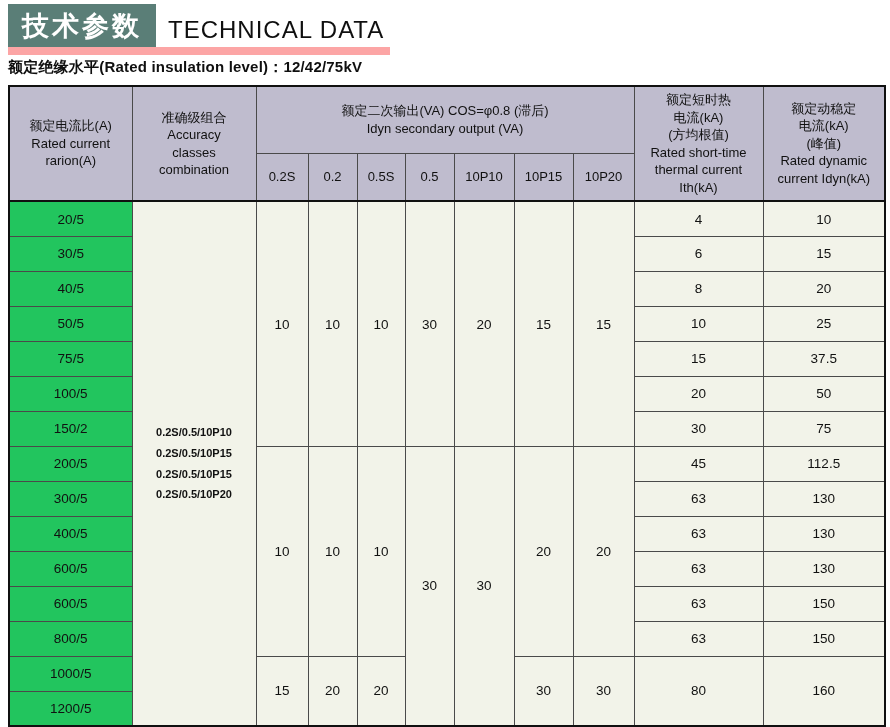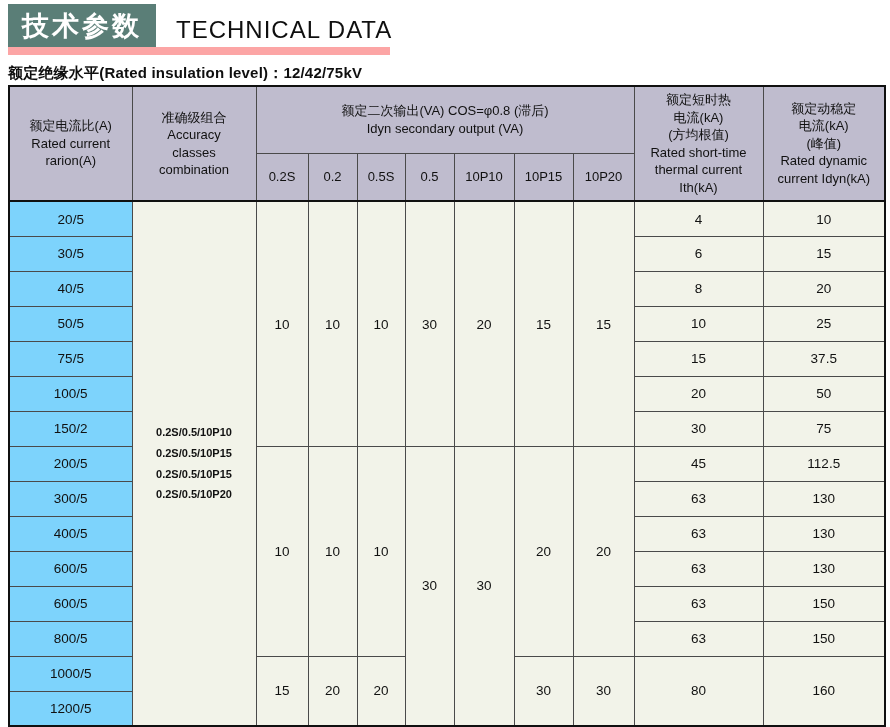--- a/index.html
+++ b/index.html
@@ -23,25 +23,25 @@
     background: #5a7e77; color: #ffffff;
     font-size: 27px; font-weight: bold;
     letter-spacing: 3px;
     padding: 4px 14px 3px 14px;
     white-space: nowrap;
   }
   .title-en {
     font-size: 24px; color: #0f0f0f;
     letter-spacing: 1px;
     align-self: flex-end;
-    padding: 0 0 3px 20px;
+    padding: 0 0 3px 12px;
     white-space: nowrap;
   }
   .subtitle {
-    margin-top: 9px;
+    margin-top: 3px;
     font-size: 15px; font-weight: 600; color: #0f0f0f;
     letter-spacing: 0.2px;
   }
 
   
   .tbl-wrap { position: absolute; left: 8px; top: 85px; }
   table.tech {
     border-collapse: collapse;
     table-layout: fixed;
     width: 876px;
@@ -63,21 +63,21 @@
   }
   table.tech thead tr.group-row th { height: 64px; }
   table.tech thead tr.sub-row th { height: 46px; }
   table.tech thead { border-bottom: 2px solid #101010; }
   table.tech tbody td {
     background: #f2f3e9;
     font-size: 13.5px;
     height: 35px;
     padding: 0 2px;
   }
-  table.tech tbody td.ratio { background: #7dd3fc; }
+  table.tech tbody td.ratio { background: #22c55e; }
   table.tech tbody td.accuracy { font-size: 11px; font-weight: bold; }
   table.tech tbody td.accuracy .acc-line { line-height: 1.9; }
 </style>
 </head>
 <body>
 
 <div class="page">
 
   <div class="masthead">
     <div class="title-band">

